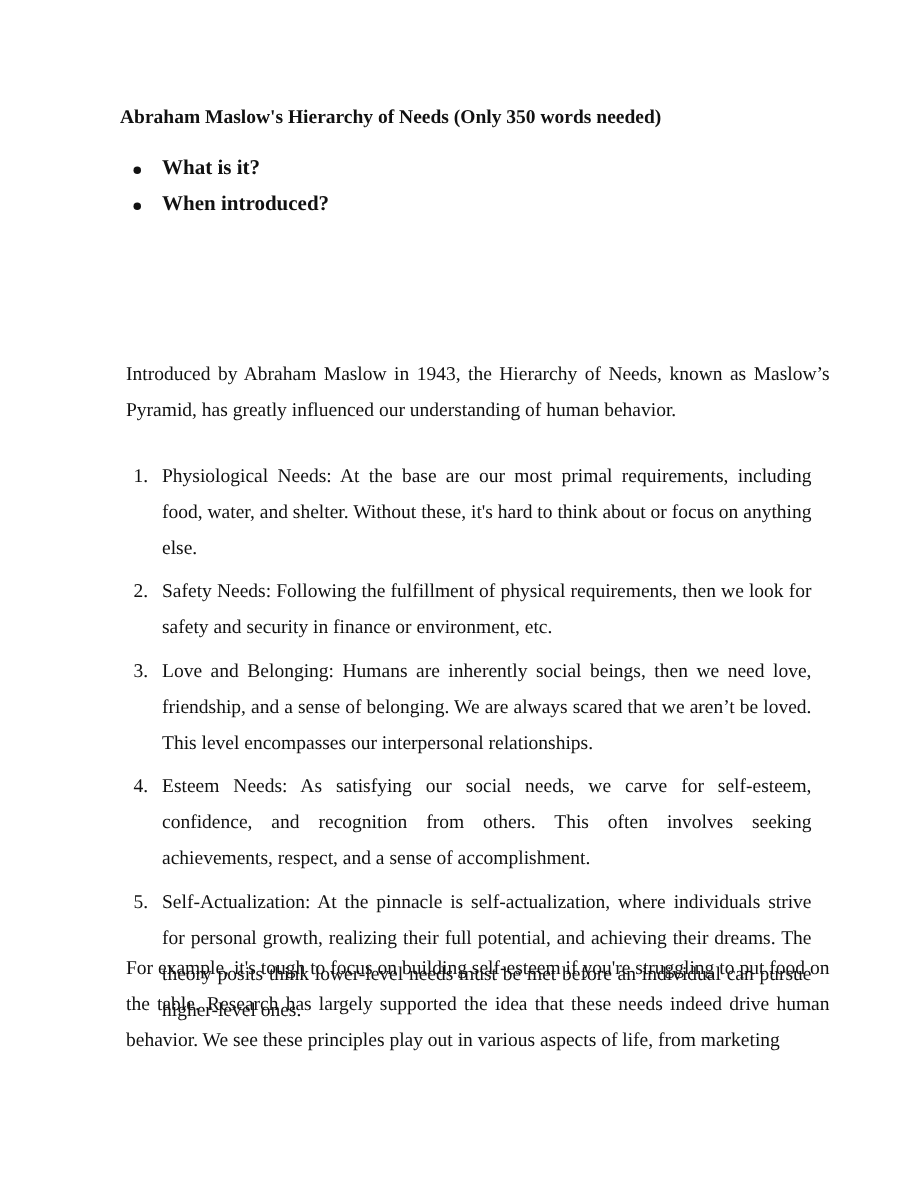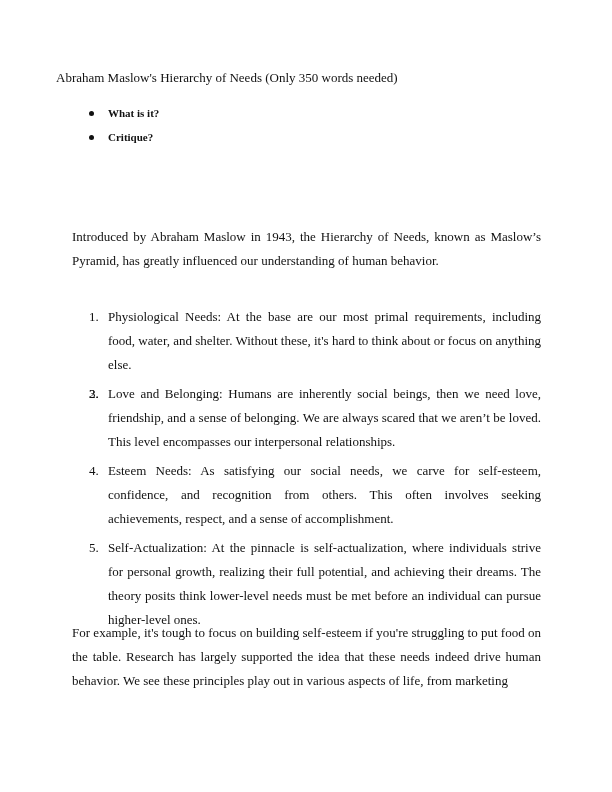--- a/index.html
+++ b/index.html
@@ -3,61 +3,61 @@
   <meta charset="utf-8">
   <style>
     html, body { margin: 0; padding: 0; background: #ffffff; }
     body {
       width: 612px; height: 792px; overflow: hidden; position: relative;
       font-family: "Liberation Serif", "DejaVu Serif", serif;
       color: #111111;
     }
     .page { position: absolute; left: 0; top: 0; width: 612px; height: 792px; background: #fff; }
     .title {
-      position: absolute; left: 56px; top: 70px;
-      font-weight: normal; font-size: 13px; white-space: nowrap;
+      position: absolute; left: 80px; top: 70px;
+      font-weight: bold; font-size: 13px; white-space: nowrap;
     }
     .bullets { position: absolute; left: 72px; top: 101px; margin: 0; padding: 0; list-style: none; }
     .bullets li {
       position: relative; height: 24px; line-height: 24px;
-      padding-left: 36px; font-weight: bold; font-size: 11px;
+      padding-left: 36px; font-weight: bold; font-size: 14px;
     }
     .bullets li .dot {
       position: absolute; left: 17px; top: 10px;
       width: 5px; height: 5px; border-radius: 50%; background: #111;
     }
     .para {
       position: absolute; left: 72px; width: 469px;
-      font-size: 13px; line-height: 24px; text-align: justify; margin: 0;
+      font-size: 13px; line-height: 24px; text-align: justify; margin: 12px;
     }
     .p1 { top: 225px; }
     .p2 { top: 276px; }
     .p3 { top: 621px; }
     .numlist { position: absolute; left: 72px; top: 305px; width: 469px; margin: 0; padding: 0; list-style: none; }
     .numlist li {
       position: relative; padding-left: 36px; font-size: 13px; line-height: 24px;
       text-align: justify; margin-bottom: 5px;
     }
     .numlist li .num { position: absolute; left: 17px; top: 0; }
   </style>
 </head>
 <body>
 
 <div class="page">
   <div class="title">Abraham Maslow's Hierarchy of Needs (Only 350 words needed)</div>
 
   <ul class="bullets">
     <li><span class="dot"></span><span>What is it?</span></li>
-    <li><span class="dot"></span><span>Critique?</span></li>
+    <li><span class="dot"></span><span>When introduced?</span></li>
   </ul>
 
   <p class="para p1">Introduced by Abraham Maslow in 1943, the Hierarchy of Needs, known as Maslow’s Pyramid, has greatly influenced our understanding of human behavior.</p>
 
   <ol class="numlist">
     <li><span class="num">1.</span><span>Physiological Needs: At the base are our most primal requirements, including food, water, and shelter. Without these, it's hard to think about or focus on anything else.</span></li>
-    <li><span class="num">2.</span></li>
+    <li><span class="num">2.</span><span>Safety Needs: Following the fulfillment of physical requirements, then we look for safety and security in finance or environment, etc.</span></li>
     <li><span class="num">3.</span><span>Love and Belonging: Humans are inherently social beings, then we need love, friendship, and a sense of belonging. We are always scared that we aren’t be loved. This level encompasses our interpersonal relationships.</span></li>
     <li><span class="num">4.</span><span>Esteem Needs: As satisfying our social needs, we carve for self-esteem, confidence, and recognition from others. This often involves seeking achievements, respect, and a sense of accomplishment.</span></li>
     <li><span class="num">5.</span><span>Self-Actualization: At the pinnacle is self-actualization, where individuals strive for personal growth, realizing their full potential, and achieving their dreams. The theory posits think lower-level needs must be met before an individual can pursue higher-level ones.</span></li>
   </ol>
 
   <p class="para p3">For example, it's tough to focus on building self-esteem if you're struggling to put food on the table. Research has largely supported the idea that these needs indeed drive human behavior. We see these principles play out in various aspects of life, from marketing</p>
 </div>
 
 </body></html>

